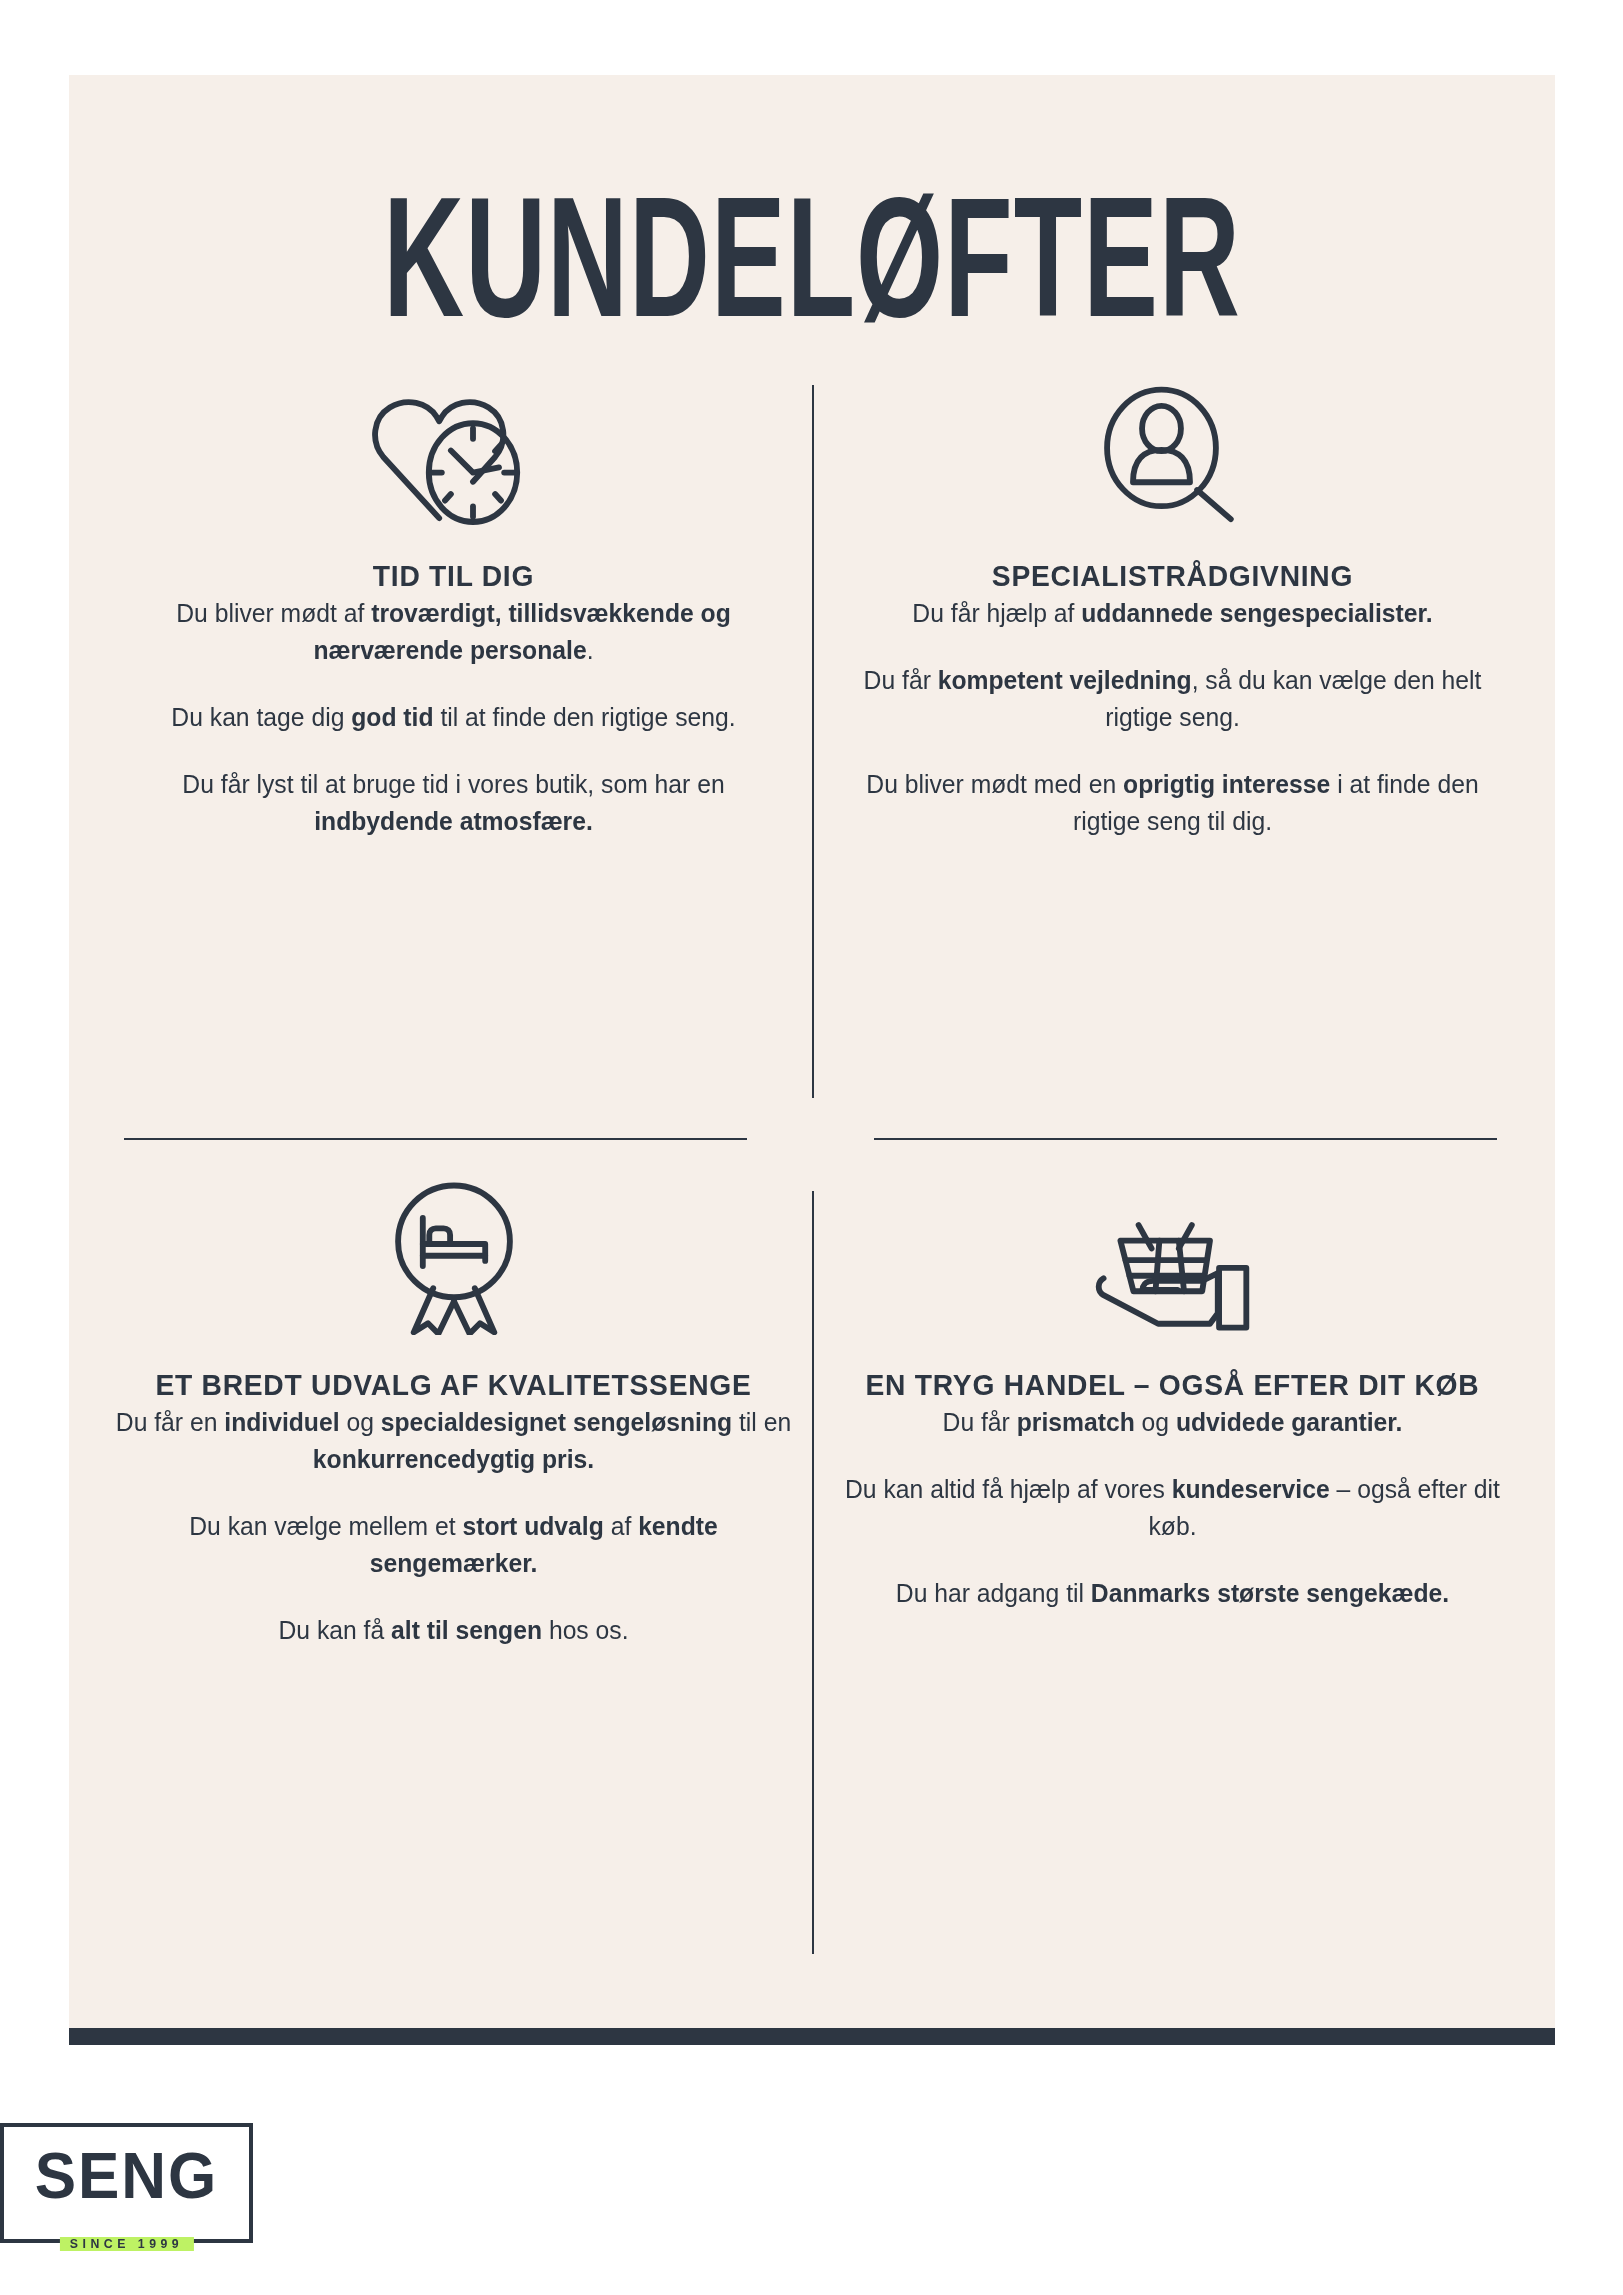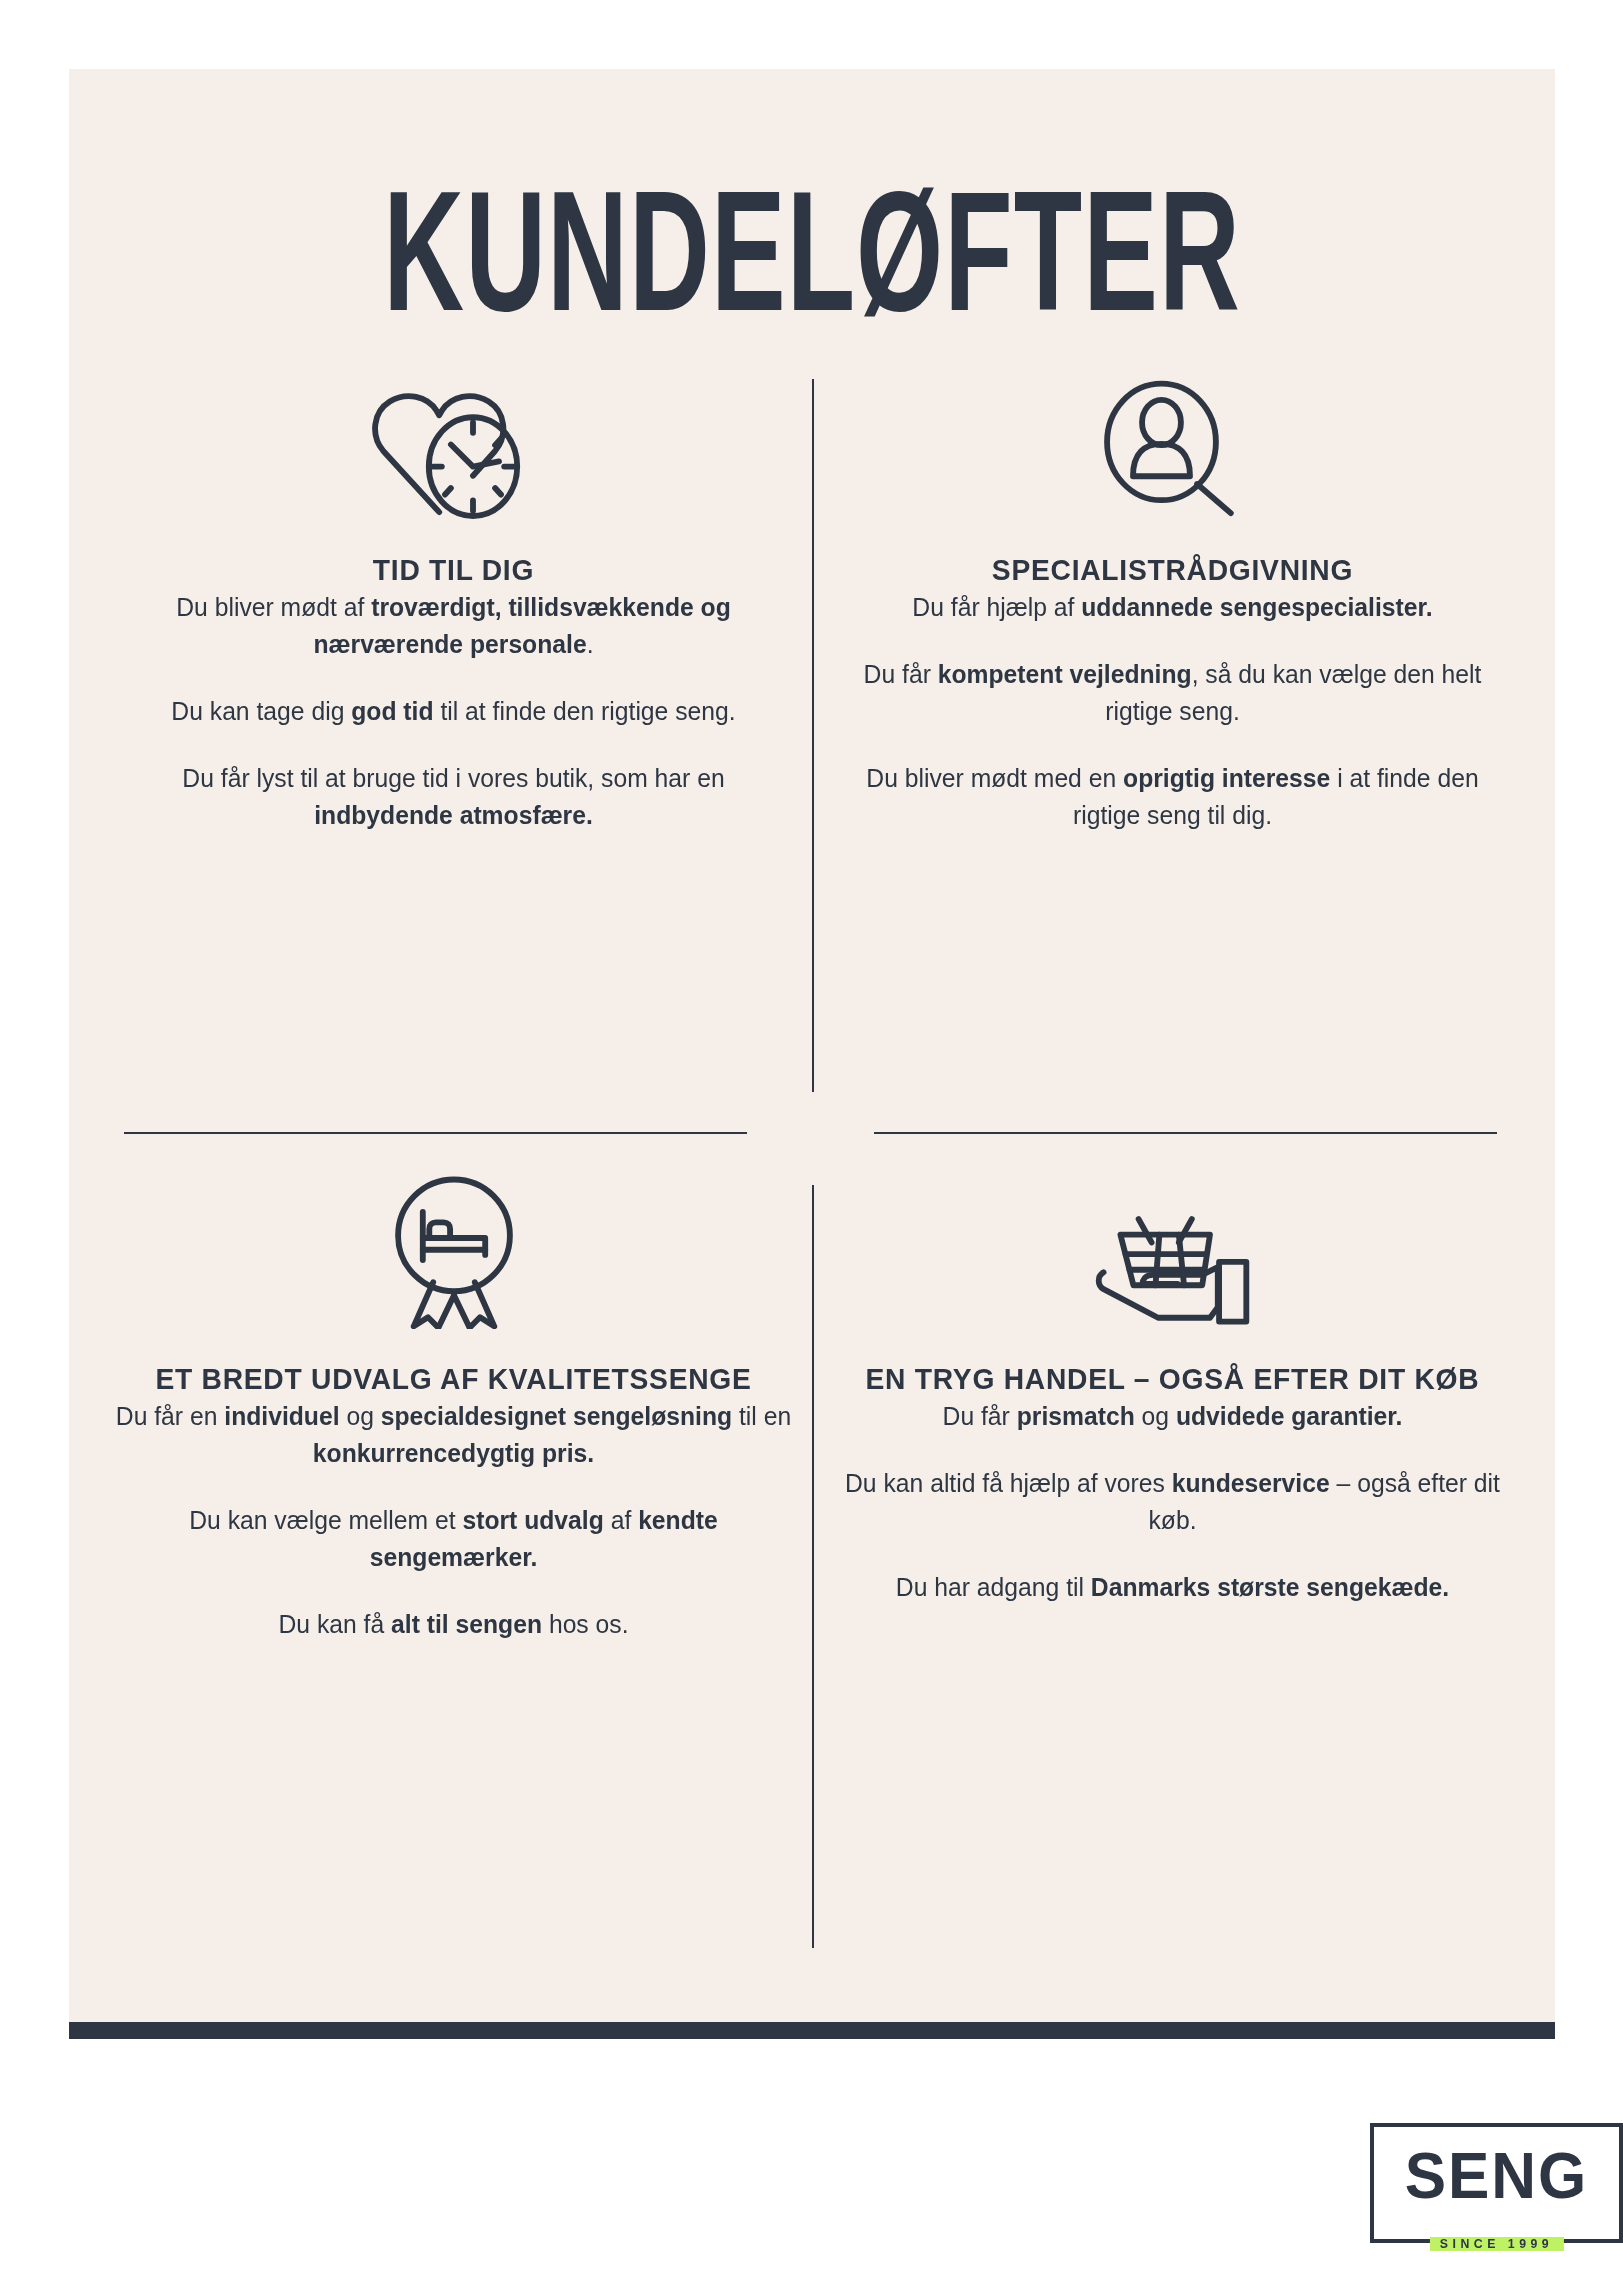--- a/index.html
+++ b/index.html
@@ -10,21 +10,21 @@
   body {
     width: 1623px;
     height: 2295px;
     font-family: "Liberation Sans", sans-serif;
     -webkit-font-smoothing: antialiased;
   }
 
   .poster {
     position: absolute;
     left: 69px;
-    top: 69px;
+    top: 75px;
     width: 1486px;
     height: 1970px;
     background: #F6EFE9;
     box-sizing: border-box;
   }
 
   
   .title-wrap {
     position: absolute;
     left: 0;
@@ -139,21 +139,21 @@
     background: #2D3642;
   }
 
   
   .logo-wrap {
     position: absolute;
     left: 0;
     top: 2123px;
     width: 1623px;
     display: flex;
-    justify-content: flex-end;
+    justify-content: flex-start;
   }
   .logo {
     position: relative;
     width: 253px;
     height: 120px;
     border: 4.5px solid #2D3642;
     box-sizing: border-box;
     display: flex;
     align-items: center;
     justify-content: center;

